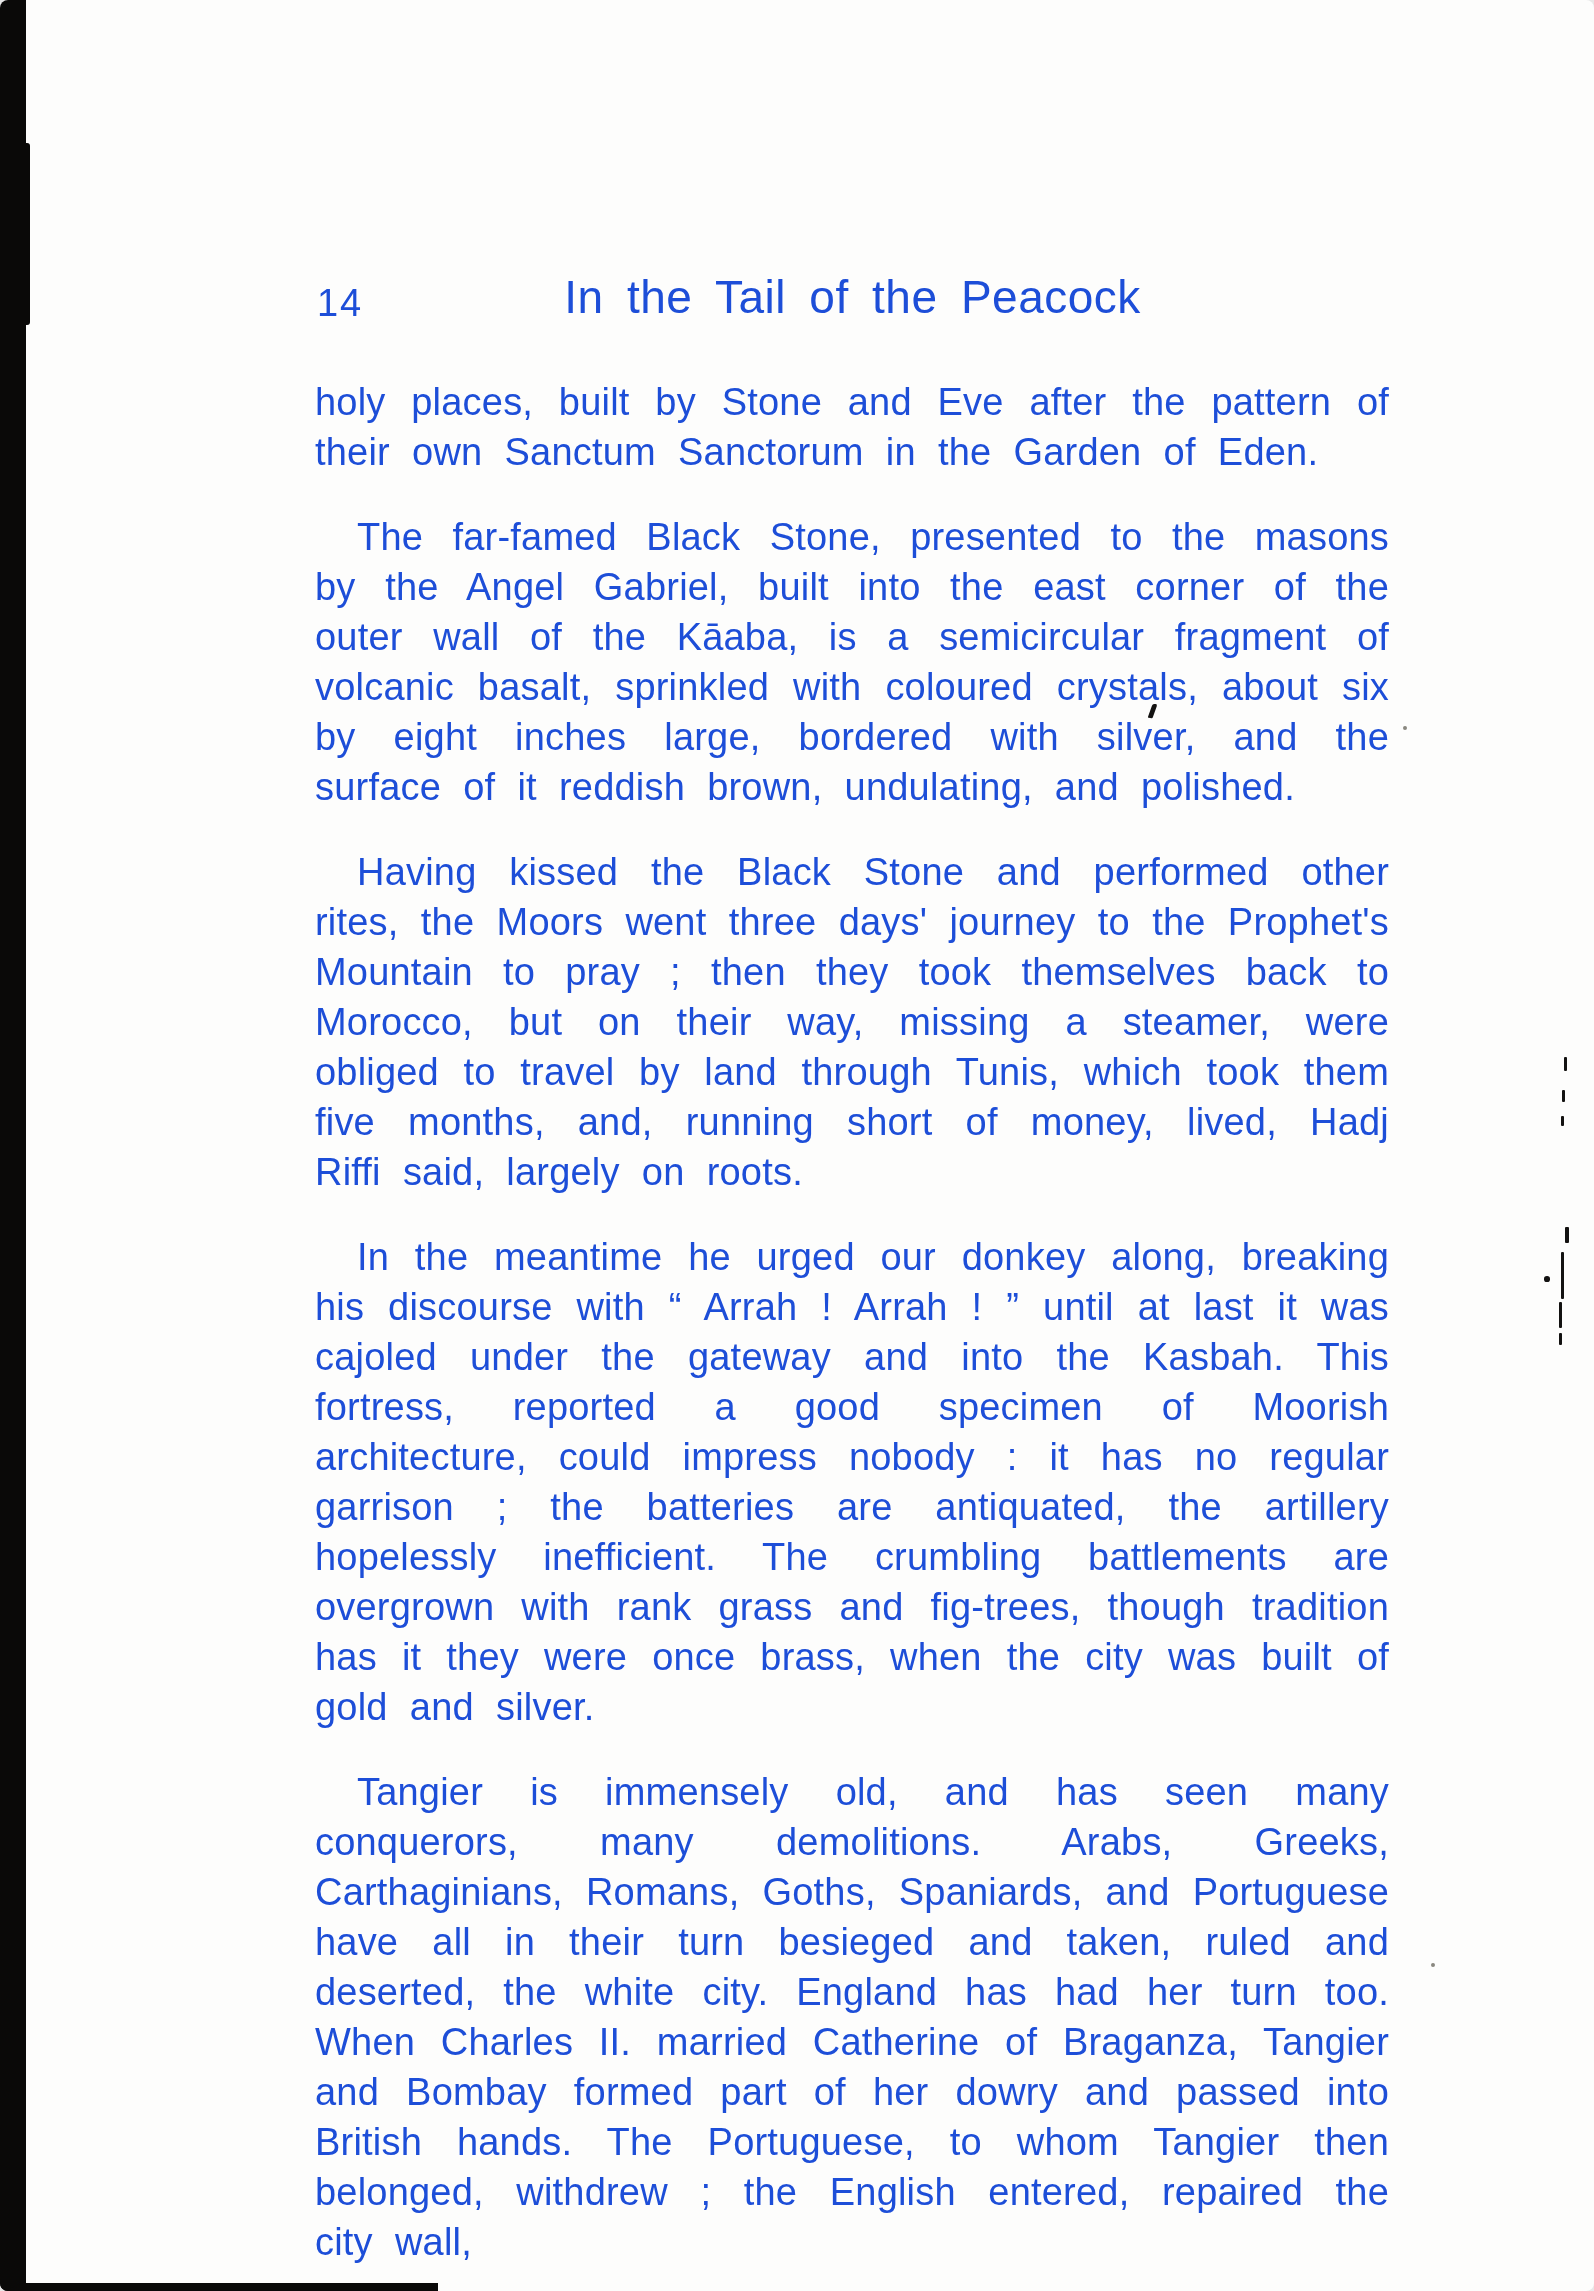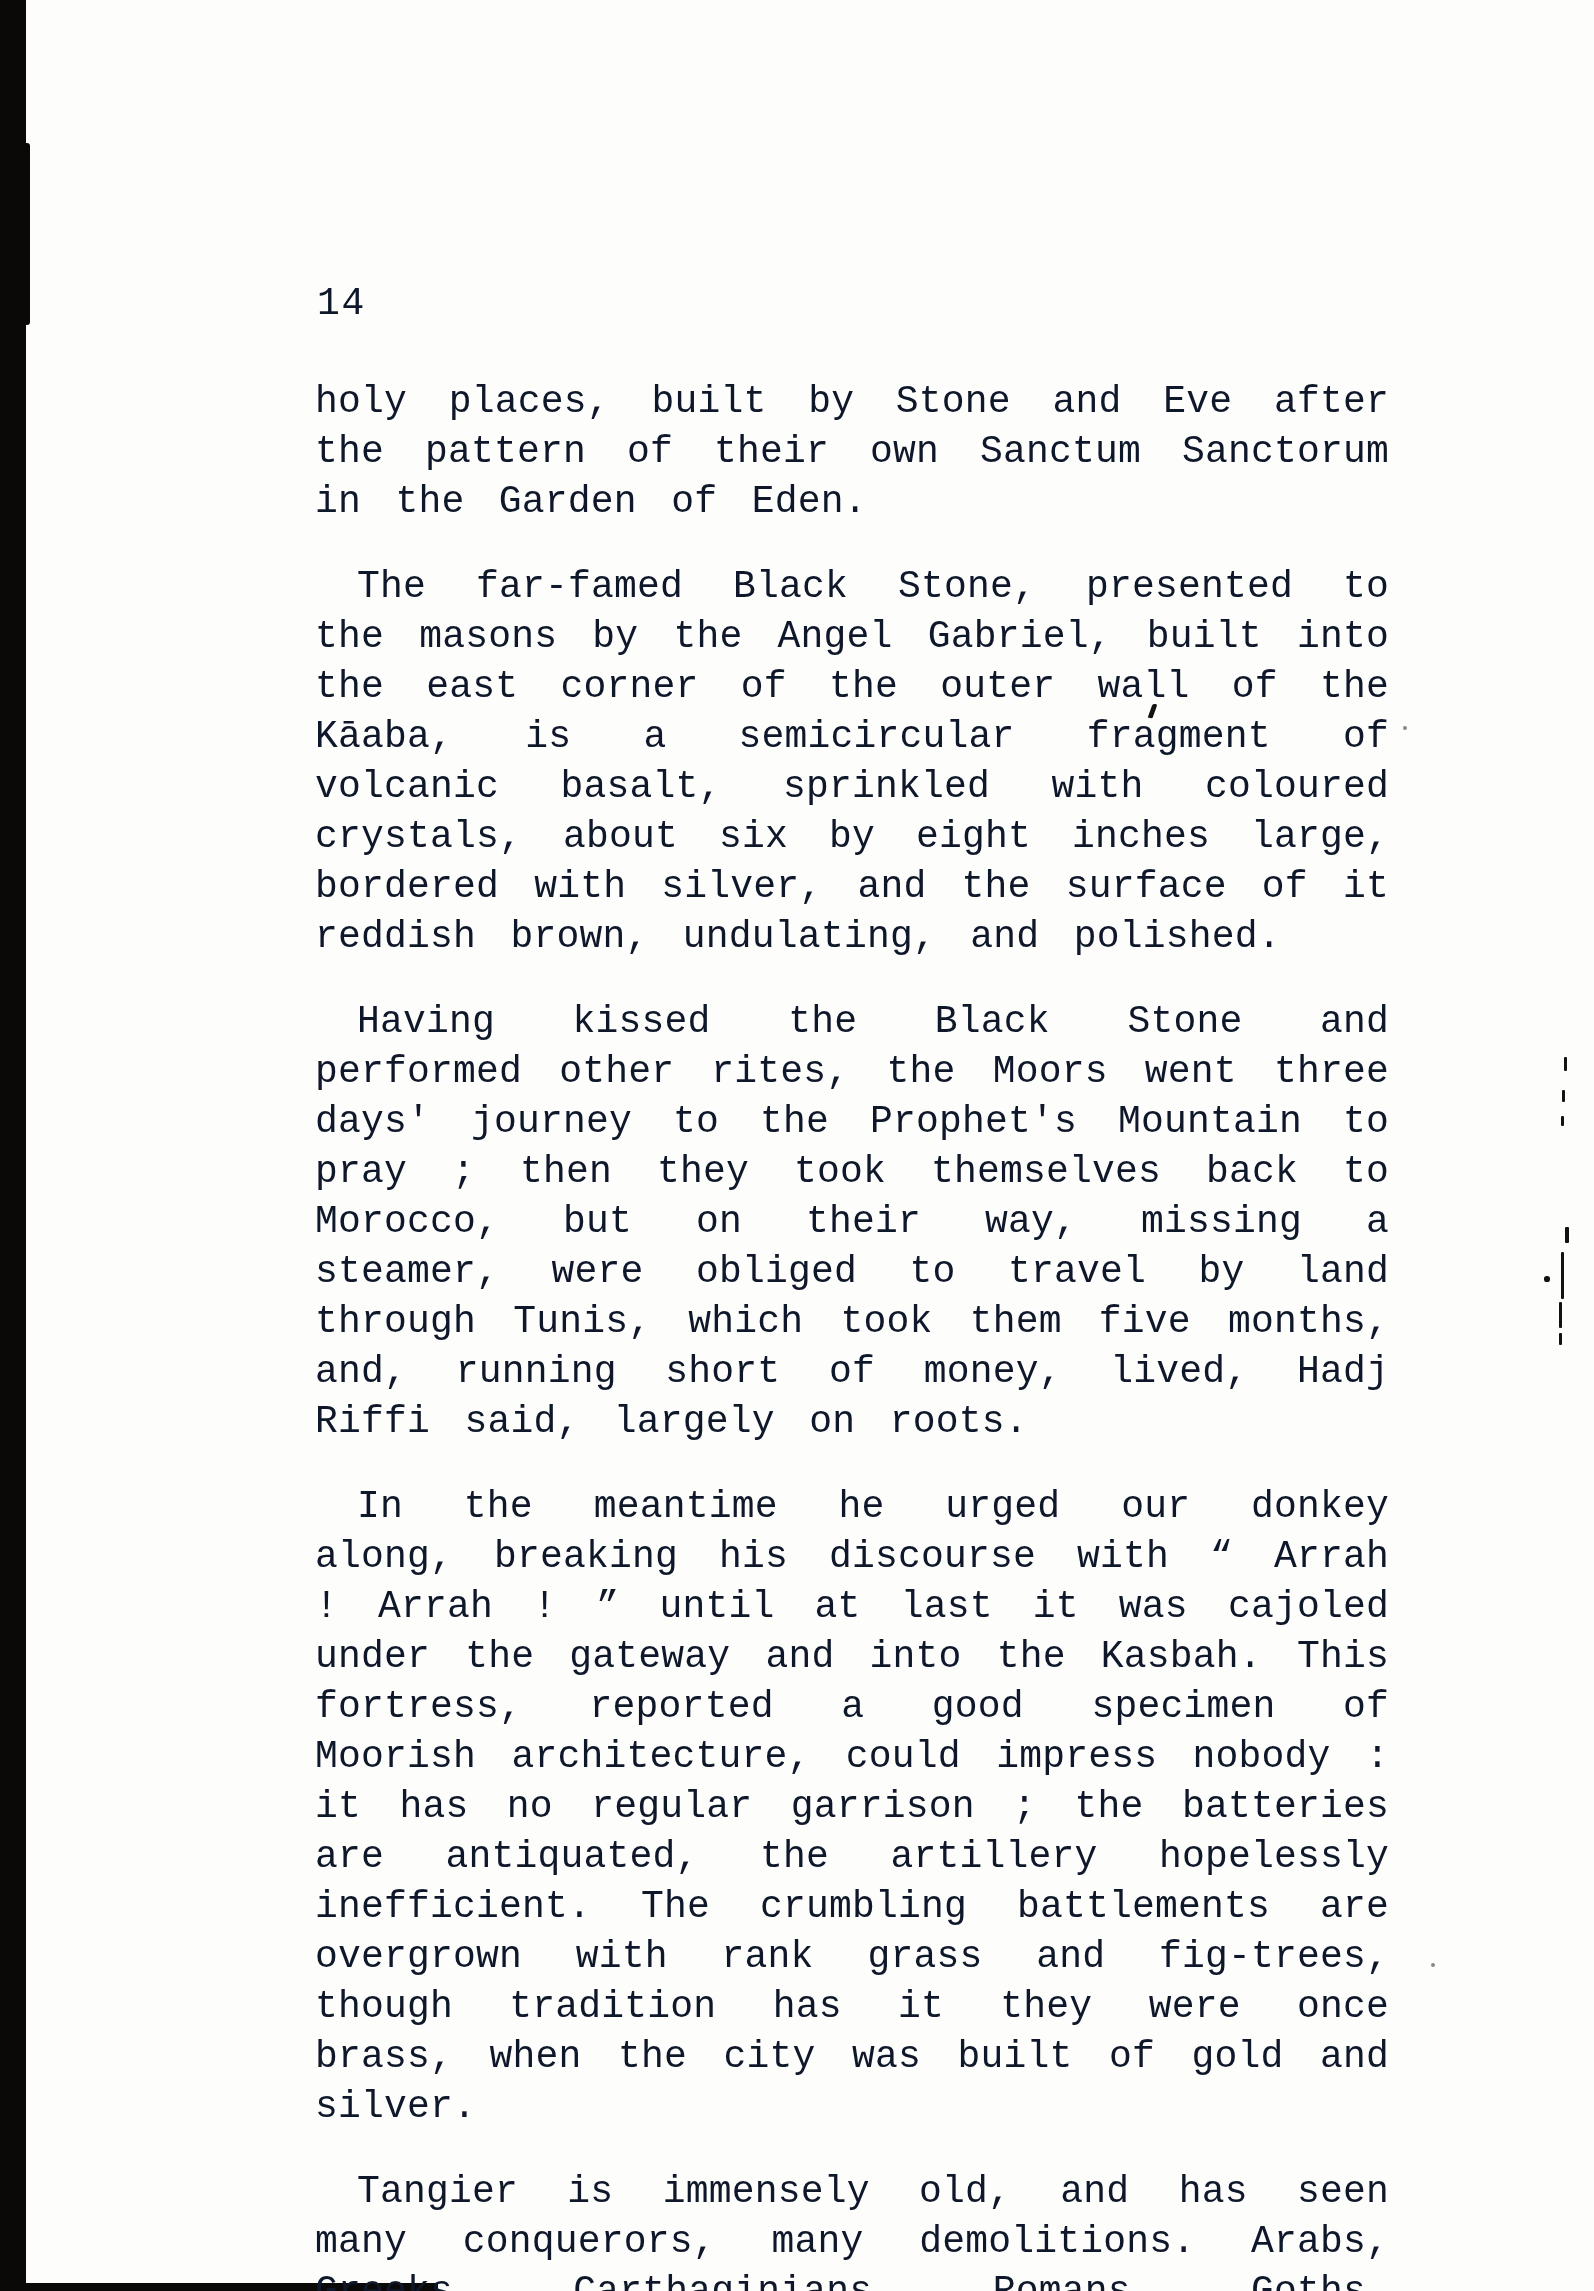--- a/index.html
+++ b/index.html
@@ -6,22 +6,23 @@
     margin: 0;
     padding: 0;
     background: #e8e8e8;
   }
   .scan-page {
     position: relative;
     width: 1594px;
     height: 2291px;
     background: #fdfdfc;
     overflow: hidden;
-    font-family: Liberation Mono, monospace;
-    color: #0f172a;
+    font-family: Liberation Sans, sans-serif;
+    color: #1d4ed8;
+    border-radius: 8px;
   }
   
   .gutter-bar {
     position: absolute;
     left: 0; top: 0;
     width: 26px; height: 2291px;
     background: #0a0908;
   }
   .gutter-bar::after {
     content: "";
@@ -97,20 +98,21 @@
 </head>
 <body>
 
 <div class="scan-page">
 
   <div class="gutter-bar"></div>
   <div class="gutter-bottom"></div>
 
   <div class="page-header">
     <span class="page-number">14</span>
+    <span class="running-title">In the Tail of the Peacock</span>
   </div>
 
   <div class="body-text">
     <p>holy places, built by Stone and Eve after the pattern of their own Sanctum Sanctorum in the Garden of Eden.</p>
     <p class="indented">The far-famed Black Stone, presented to the masons by the Angel Gabriel, built into the east corner of the outer wall of the Kāaba, is a semicircular fragment of volcanic basalt, sprinkled with coloured crystals, about six by eight inches large, bordered with silver, and the surface of it reddish brown, undulating, and polished.</p>
     <p class="indented">Having kissed the Black Stone and performed other rites, the Moors went three days' journey to the Prophet's Mountain to pray ; then they took themselves back to Morocco, but on their way, missing a steamer, were obliged to travel by land through Tunis, which took them five months, and, running short of money, lived, Hadj Riffi said, largely on roots.</p>
     <p class="indented">In the meantime he urged our donkey along, breaking his discourse with “ Arrah !  Arrah ! ” until at last it was cajoled under the gateway and into the Kasbah.  This fortress, reported a good specimen of Moorish architecture, could impress nobody : it has no regular garrison ; the batteries are antiquated, the artillery hopelessly inefficient.  The crumbling battlements are overgrown with rank grass and fig-trees, though tradition has it they were once brass, when the city was built of gold and silver.</p>
     <p class="indented">Tangier is immensely old, and has seen many conquerors, many demolitions.  Arabs, Greeks, Carthaginians, Romans, Goths, Spaniards, and Portuguese have all in their turn besieged and taken, ruled and deserted, the white city.  England has had her turn too.  When Charles II. married Catherine of Braganza, Tangier and Bombay formed part of her dowry and passed into British hands.  The Portuguese, to whom Tangier then belonged, withdrew ; the English entered, repaired the city wall,</p>
   </div>
 

